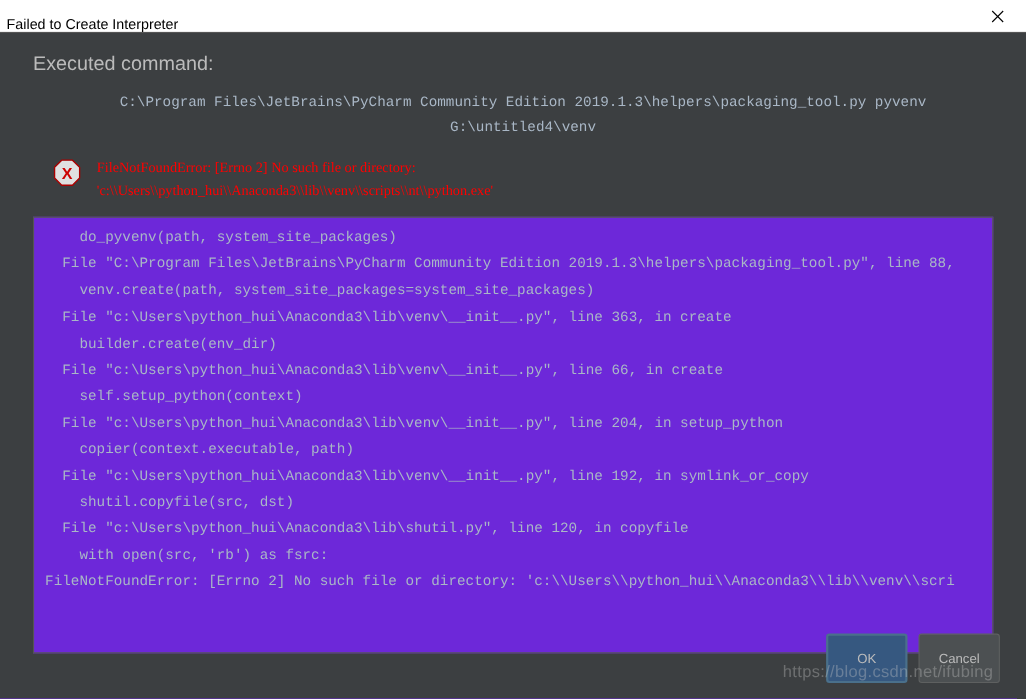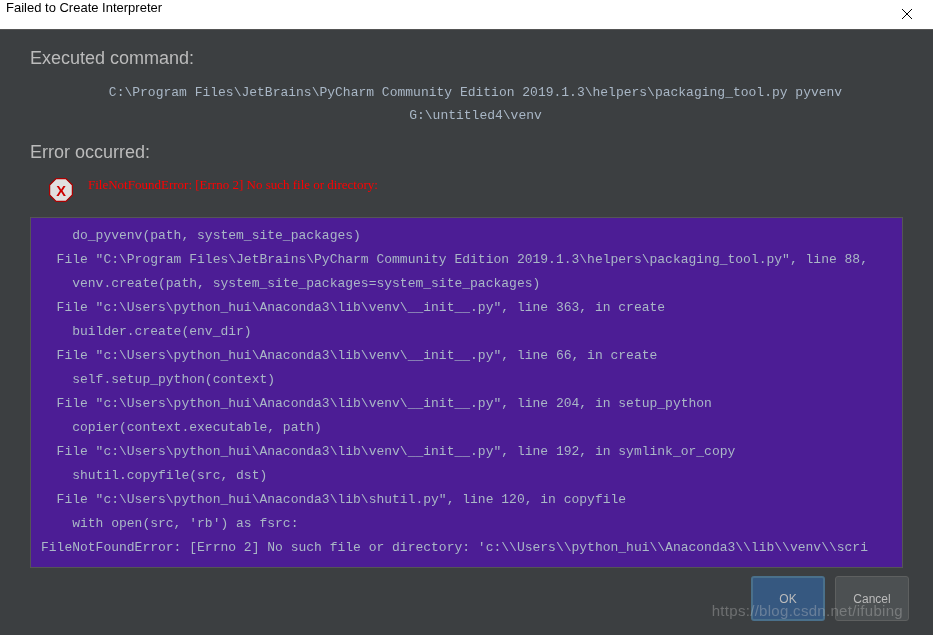--- a/index.html
+++ b/index.html
@@ -15,21 +15,21 @@
       font-size: 13px;
       color: #bbbbbb;
       overflow: hidden;
       position: relative;
     }
     .title-bar {
       height: 30px;
       background: #ffffff;
       color: #000000;
       display: flex;
-      align-items: flex-start;
+      align-items: flex-end;
       padding: 0 6px;
       justify-content: space-between;
       border-bottom: 1px solid #555;
     }
     .title-text {
       font-size: 13px;
     }
     .close-btn {
       width: 40px;
       height: 28px;
@@ -69,23 +69,23 @@
       flex-shrink: 0;
       margin-top: 2px;
     }
     .error-text {
       color: #ff0000;
       font-size: 13px;
       line-height: 1.6;
       font-family: Liberation Serif, serif;
     }
     .output-box {
-      background: #4c1d95;
+      background: #6d28d9;
       border: 1px solid #555;
-      height: 351px;
+      height: 397px;
       overflow: auto;
       padding: 6px 10px;
       font-family: "Consolas", "Courier New", monospace;
       font-size: 13px;
       color: #a9b7c6;
       line-height: 1.85;
       white-space: pre;
       position: relative;
     }
     .output-box::-webkit-scrollbar {
@@ -143,28 +143,28 @@
       <line x1="1" y1="1" x2="11" y2="11" stroke="#000" stroke-width="1"></line>
       <line x1="11" y1="1" x2="1" y2="11" stroke="#000" stroke-width="1"></line>
     </svg>
   </div>
 </div>
 
 <div class="content">
   <div class="section-label">Executed command:</div>
   <div class="executed-cmd">C:\Program Files\JetBrains\PyCharm Community Edition 2019.1.3\helpers\packaging_tool.py pyvenv G:\untitled4\venv</div>
 
-  <div class="section-label">Error occurred:</div>
   <div class="error-section">
     <svg class="error-icon" viewBox="0 0 32 32">
       <polygon points="10,2 22,2 30,10 30,22 22,30 10,30 2,22 2,10" fill="#e0e0e0" stroke="#a00" stroke-width="1.5"></polygon>
       <text x="16" y="23" font-size="18" font-weight="bold" fill="#cc0000" text-anchor="middle" font-family="Arial">X</text>
     </svg>
     <div class="error-text">
       <div>FileNotFoundError: [Errno 2] No such file or directory:</div>
+      <div>'c:\\Users\\python_hui\\Anaconda3\\lib\\venv\\scripts\\nt\\python.exe'</div>
     </div>
   </div>
 
   <div class="output-box">    do_pyvenv(path, system_site_packages)
   File "C:\Program Files\JetBrains\PyCharm Community Edition 2019.1.3\helpers\packaging_tool.py", line 88,
     venv.create(path, system_site_packages=system_site_packages)
   File "c:\Users\python_hui\Anaconda3\lib\venv\__init__.py", line 363, in create
     builder.create(env_dir)
   File "c:\Users\python_hui\Anaconda3\lib\venv\__init__.py", line 66, in create
     self.setup_python(context)

